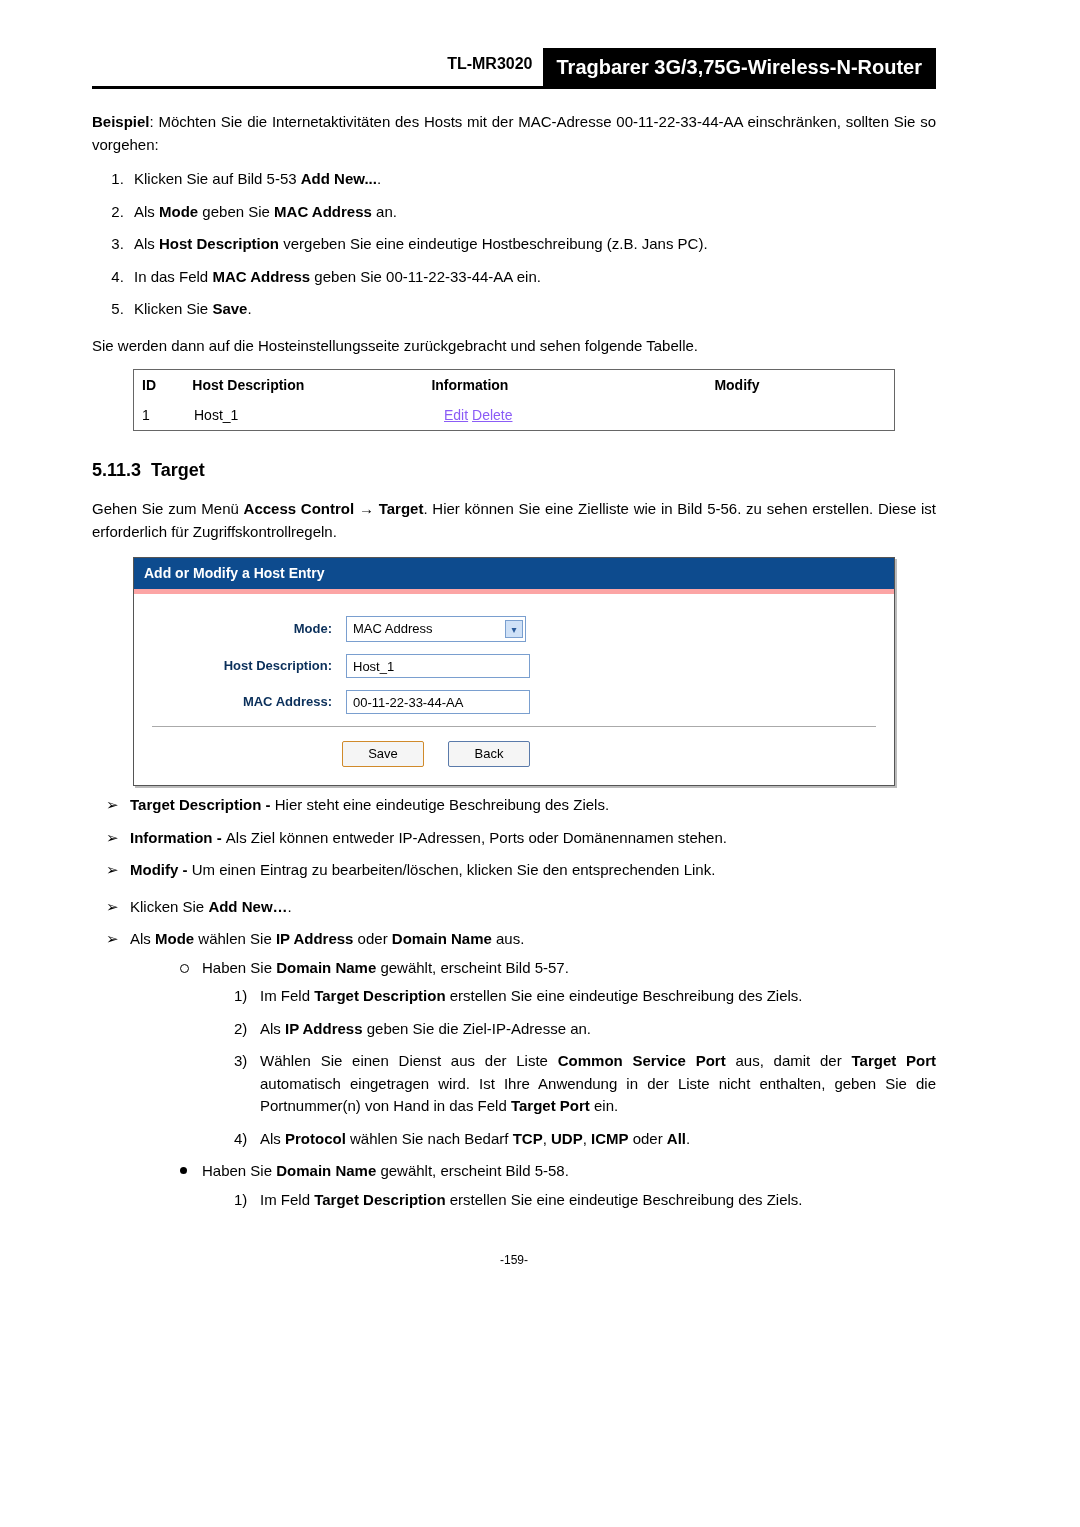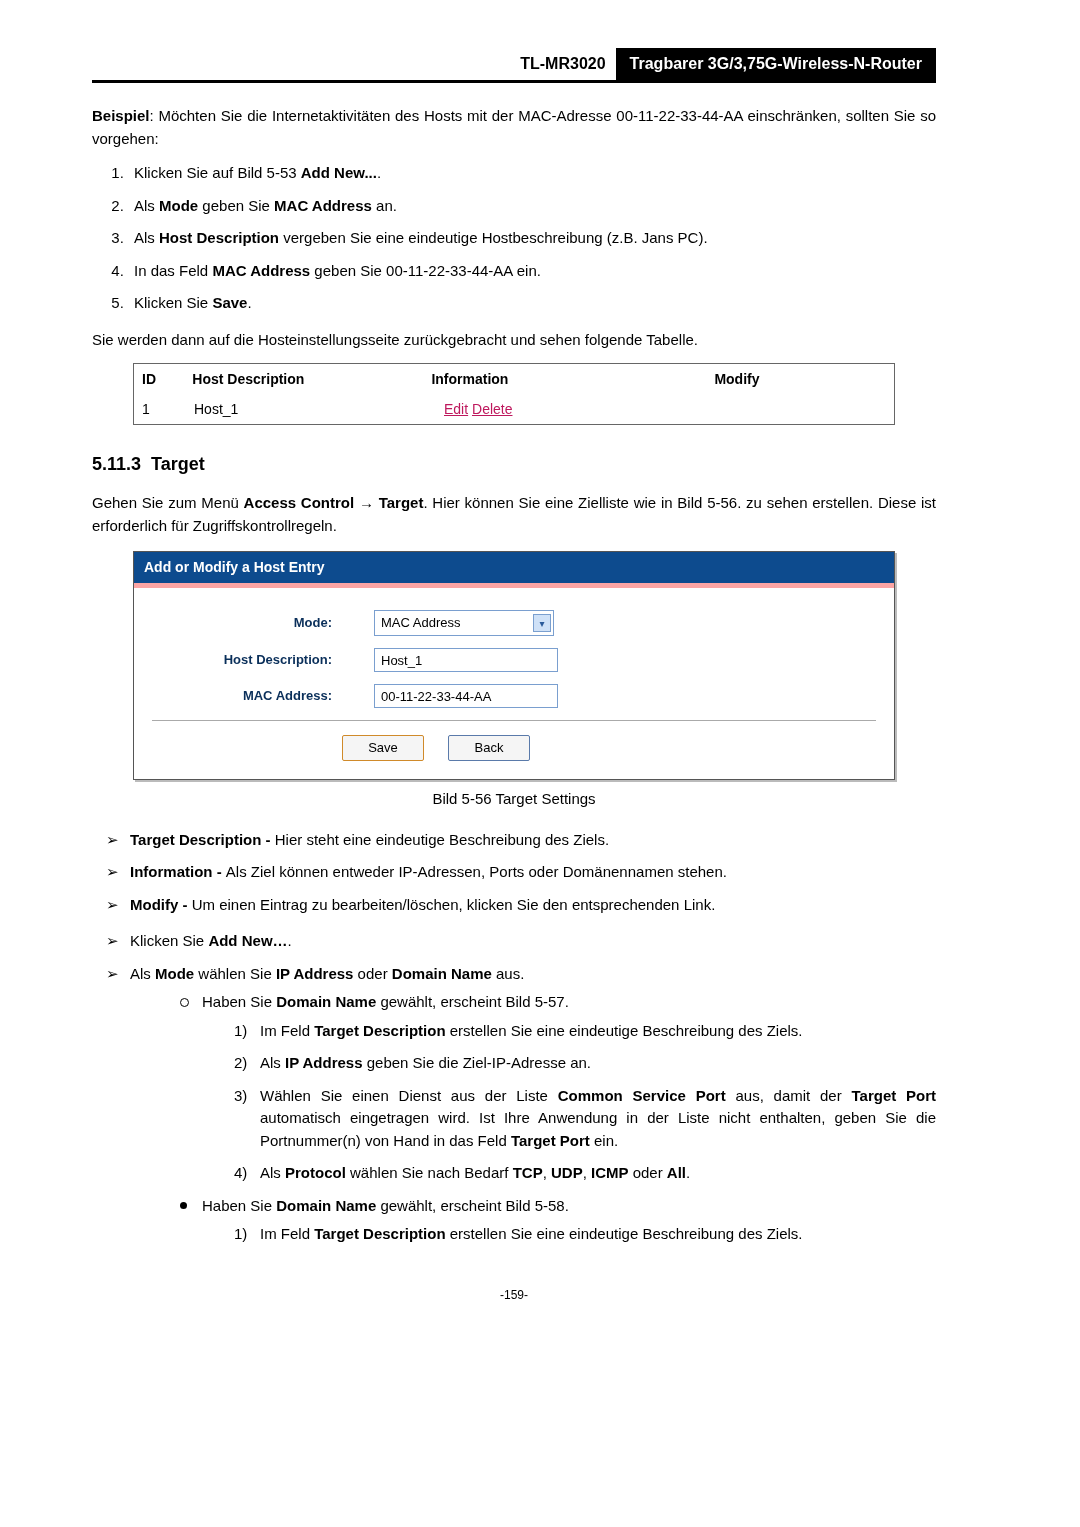--- a/index.html
+++ b/index.html
@@ -31,21 +31,21 @@
   }
   .hdr-model {
     font-weight: bold;
     font-size: 16px;
     padding: 4px 10px;
   }
   .hdr-subtitle {
     background: #000;
     color: #fff;
     font-weight: bold;
-    font-size: 16px;
+    font-size: 20px;
     padding: 4px 14px;
   }
   p { margin: 0 0 12px 0; }
   .justify { text-align: justify; }
   ol.num { margin: 8px 0 14px 0; padding-left: 36px; }
   ol.num li { margin-bottom: 10px; padding-left: 6px; }
   ul.arrow { list-style: none; margin: 8px 0 14px 0; padding-left: 14px; }
   ul.arrow > li { margin-bottom: 10px; padding-left: 24px; position: relative; }
   ul.arrow > li::before { content: "➢"; position: absolute; left: 0; top: 0; }
   ul.disc { list-style: none; margin: 6px 0 0 0; padding-left: 50px; }
@@ -65,33 +65,33 @@
     border:1px solid #666; margin: 12px auto 16px auto; width: 760px;
     font-size: 14px; background:#fff;
   }
   .host-table .tr { display:flex; align-items:center; }
   .host-table .th { font-weight:bold; padding:5px 8px; }
   .host-table .td { padding:4px 8px; }
   .col-id { width:36px; }
   .col-hd { width:234px; }
   .col-info { width:280px; }
   .col-mod { width:180px; }
-  .host-table a { color:#be185d; text-decoration:underline; cursor:pointer; }
+  .host-table a { color:#8b5cf6; text-decoration:underline; cursor:pointer; }
 
   
   .panel {
     width: 760px; margin: 14px auto 8px auto;
     border:1px solid #555; box-shadow: 2px 2px 0 #bbb; font-size:14px;
   }
   .panel-title {
     background:#0d4b8e; color:#fff; font-weight:bold; padding:5px 10px;
     border-bottom:5px solid #fca5a5;
   }
   .panel-body { padding: 22px 18px 18px 18px; }
-  .form-row { display:flex; align-items:center; margin-bottom:12px;gap:28px; }
+  .form-row { display:flex; align-items:center; margin-bottom:12px; }
   .form-label { width:180px; text-align:right; padding-right:14px; font-weight:bold; color:#0a2f5a; font-size:13px; }
   .sel {
     width:170px; height:24px; border:1px solid #7a9fcf; background:#fff;
     display:flex; align-items:center; justify-content:space-between; padding:0 2px 0 6px;
     font-size:13px; cursor:pointer;
   }
   .sel .chev {
     width:16px; height:16px; background:#cfe1f7; border:1px solid #7a9fcf;
     display:flex; align-items:center; justify-content:center; color:#2a5a9a; font-size:10px;
   }
@@ -180,21 +180,20 @@
         <input class="txt" value="00-11-22-33-44-AA" style="">
       </div>
       <div class="divider"></div>
       <div class="btn-row">
         <div class="btn save">Save</div>
         <div class="btn">Back</div>
       </div>
     </div>
   </div>
 
-  <div class="caption">Bild 5-56 Target Settings</div>
 
   <ul class="arrow">
     <li><span class="b">Target Description - </span><span>Hier steht eine eindeutige Beschreibung des Ziels.</span></li>
     <li><span class="b">Information - </span><span>Als Ziel können entweder IP-Adressen, Ports oder Domänennamen stehen.</span></li>
     <li><span class="b">Modify - </span><span>Um einen Eintrag zu bearbeiten/löschen, klicken Sie den entsprechenden Link.</span></li>
   </ul>
 
 
   <ul class="arrow">
     <li><span>Klicken Sie </span><span class="b">Add New…</span><span>.</span></li>

